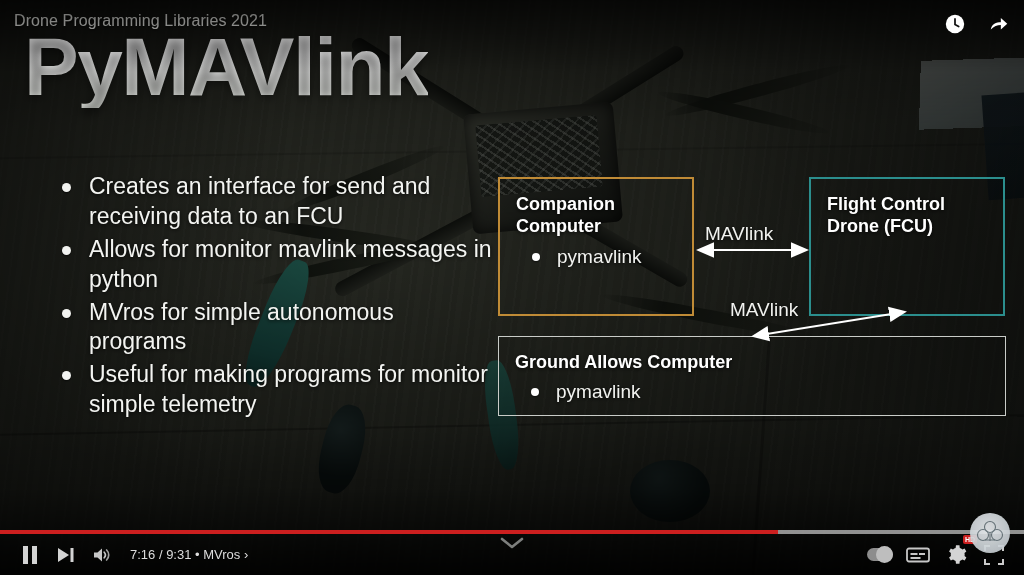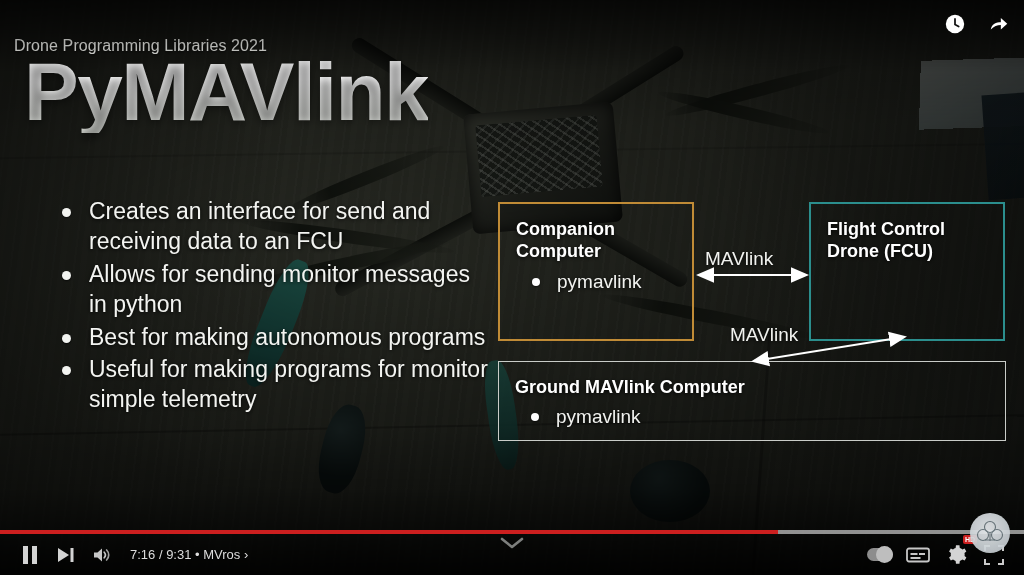--- a/index.html
+++ b/index.html
@@ -93,21 +93,21 @@
   .k2 { left:22px; top:344px; width:40px; height:90px; border-radius:44%; transform:rotate(14deg); }
 
   .bg-dim {
     position:absolute; inset:0;
     background:
       radial-gradient(ellipse 70% 60% at 38% 45%, rgba(0,0,0,.28), rgba(0,0,0,.52) 70%),
       linear-gradient(180deg, rgba(0,0,0,.42) 0%, rgba(0,0,0,.18) 22%, rgba(0,0,0,.18) 74%, rgba(0,0,0,.55) 100%);
   }
 
   
-  .slide { position:absolute; inset:0;margin-top:25px; }
+  .slide { position:absolute; inset:0; }
 
   .kicker {
     position:absolute; left:14px; top:12px;
     font-size:16px; color:#e9eae6; letter-spacing:.1px;
     text-shadow:0 1px 3px rgba(0,0,0,.8);
   }
   .big-title {
     position:absolute; left:24px; top:26px;
     font-size:82px; font-weight:bold; letter-spacing:-1.5px; line-height:1;
     color:#fff;
@@ -256,25 +256,25 @@
     <div class="kicker">Drone Programming Libraries 2021</div>
     <div class="big-title">PyMAVlink</div>
 
     <div class="bullets">
       <div class="bullet">
         <span class="dot"></span>
         <span class="btext">Creates an interface for send and receiving data to an FCU</span>
       </div>
       <div class="bullet">
         <span class="dot"></span>
-        <span class="btext">Allows for sending monitor messages in python</span>
+        <span class="btext">Allows for monitor mavlink messages in python</span>
       </div>
       <div class="bullet">
         <span class="dot"></span>
-        <span class="btext">Best for making autonomous programs</span>
+        <span class="btext">MVros for simple autonomous programs</span>
       </div>
       <div class="bullet">
         <span class="dot"></span>
         <span class="btext">Useful for making programs for monitor simple telemetry</span>
       </div>
     </div>
 
     <div class="diagram">
 
       <div class="dbox" id="box-companion" style="border-color: rgb(192, 139, 54);">
@@ -283,21 +283,21 @@
           <span class="sdot"></span>
           <span class="slabel">pymavlink</span>
         </div>
       </div>
 
       <div class="dbox" id="box-fcu" style="border-color: rgb(43, 142, 141);">
         <div class="h">Flight Control Drone (FCU)</div>
       </div>
 
       <div class="dbox" id="box-ground" style="border-color: rgb(201, 204, 200);">
-        <div class="h">Ground MAVlink Computer</div>
+        <div class="h">Ground Allows Computer</div>
         <div class="sub">
           <span class="sdot"></span>
           <span class="slabel">pymavlink</span>
         </div>
       </div>
 
       <div class="arrow-label" id="label-mav-1">MAVlink</div>
       <div class="arrow-label" id="label-mav-2">MAVlink</div>
 
       <svg width="1024" height="575" style="position:absolute;left:0;top:0;pointer-events:none">

